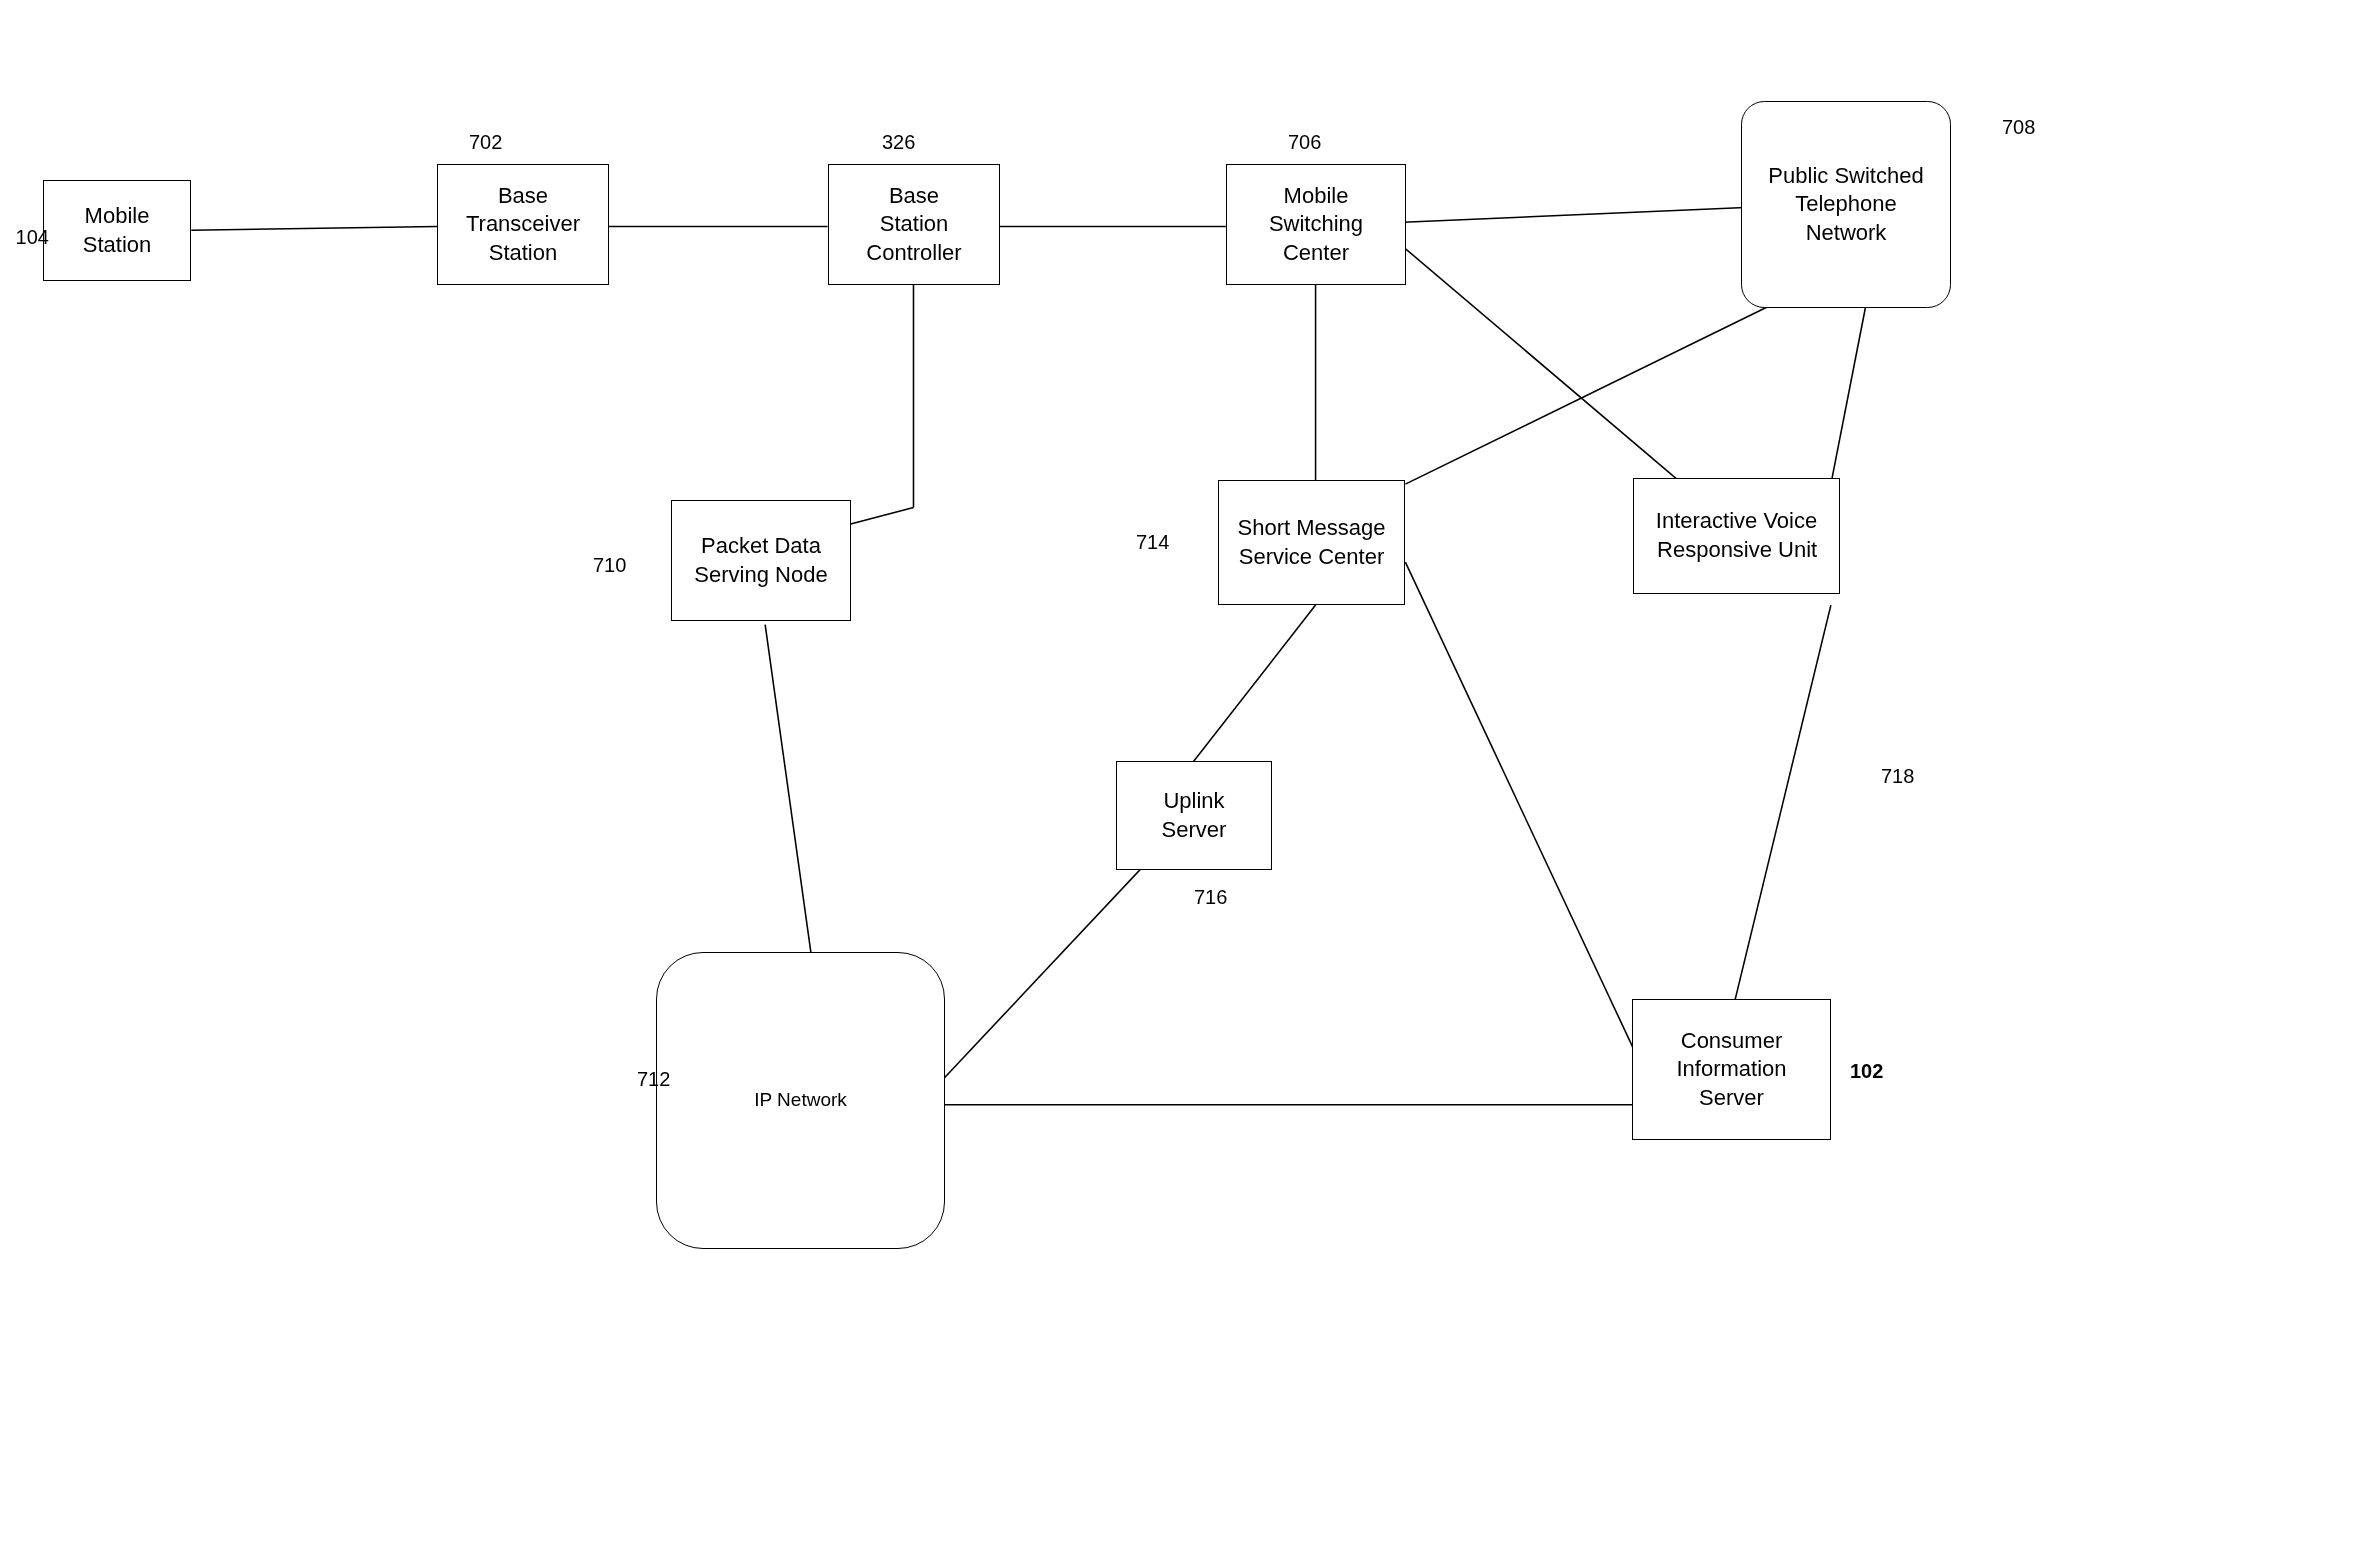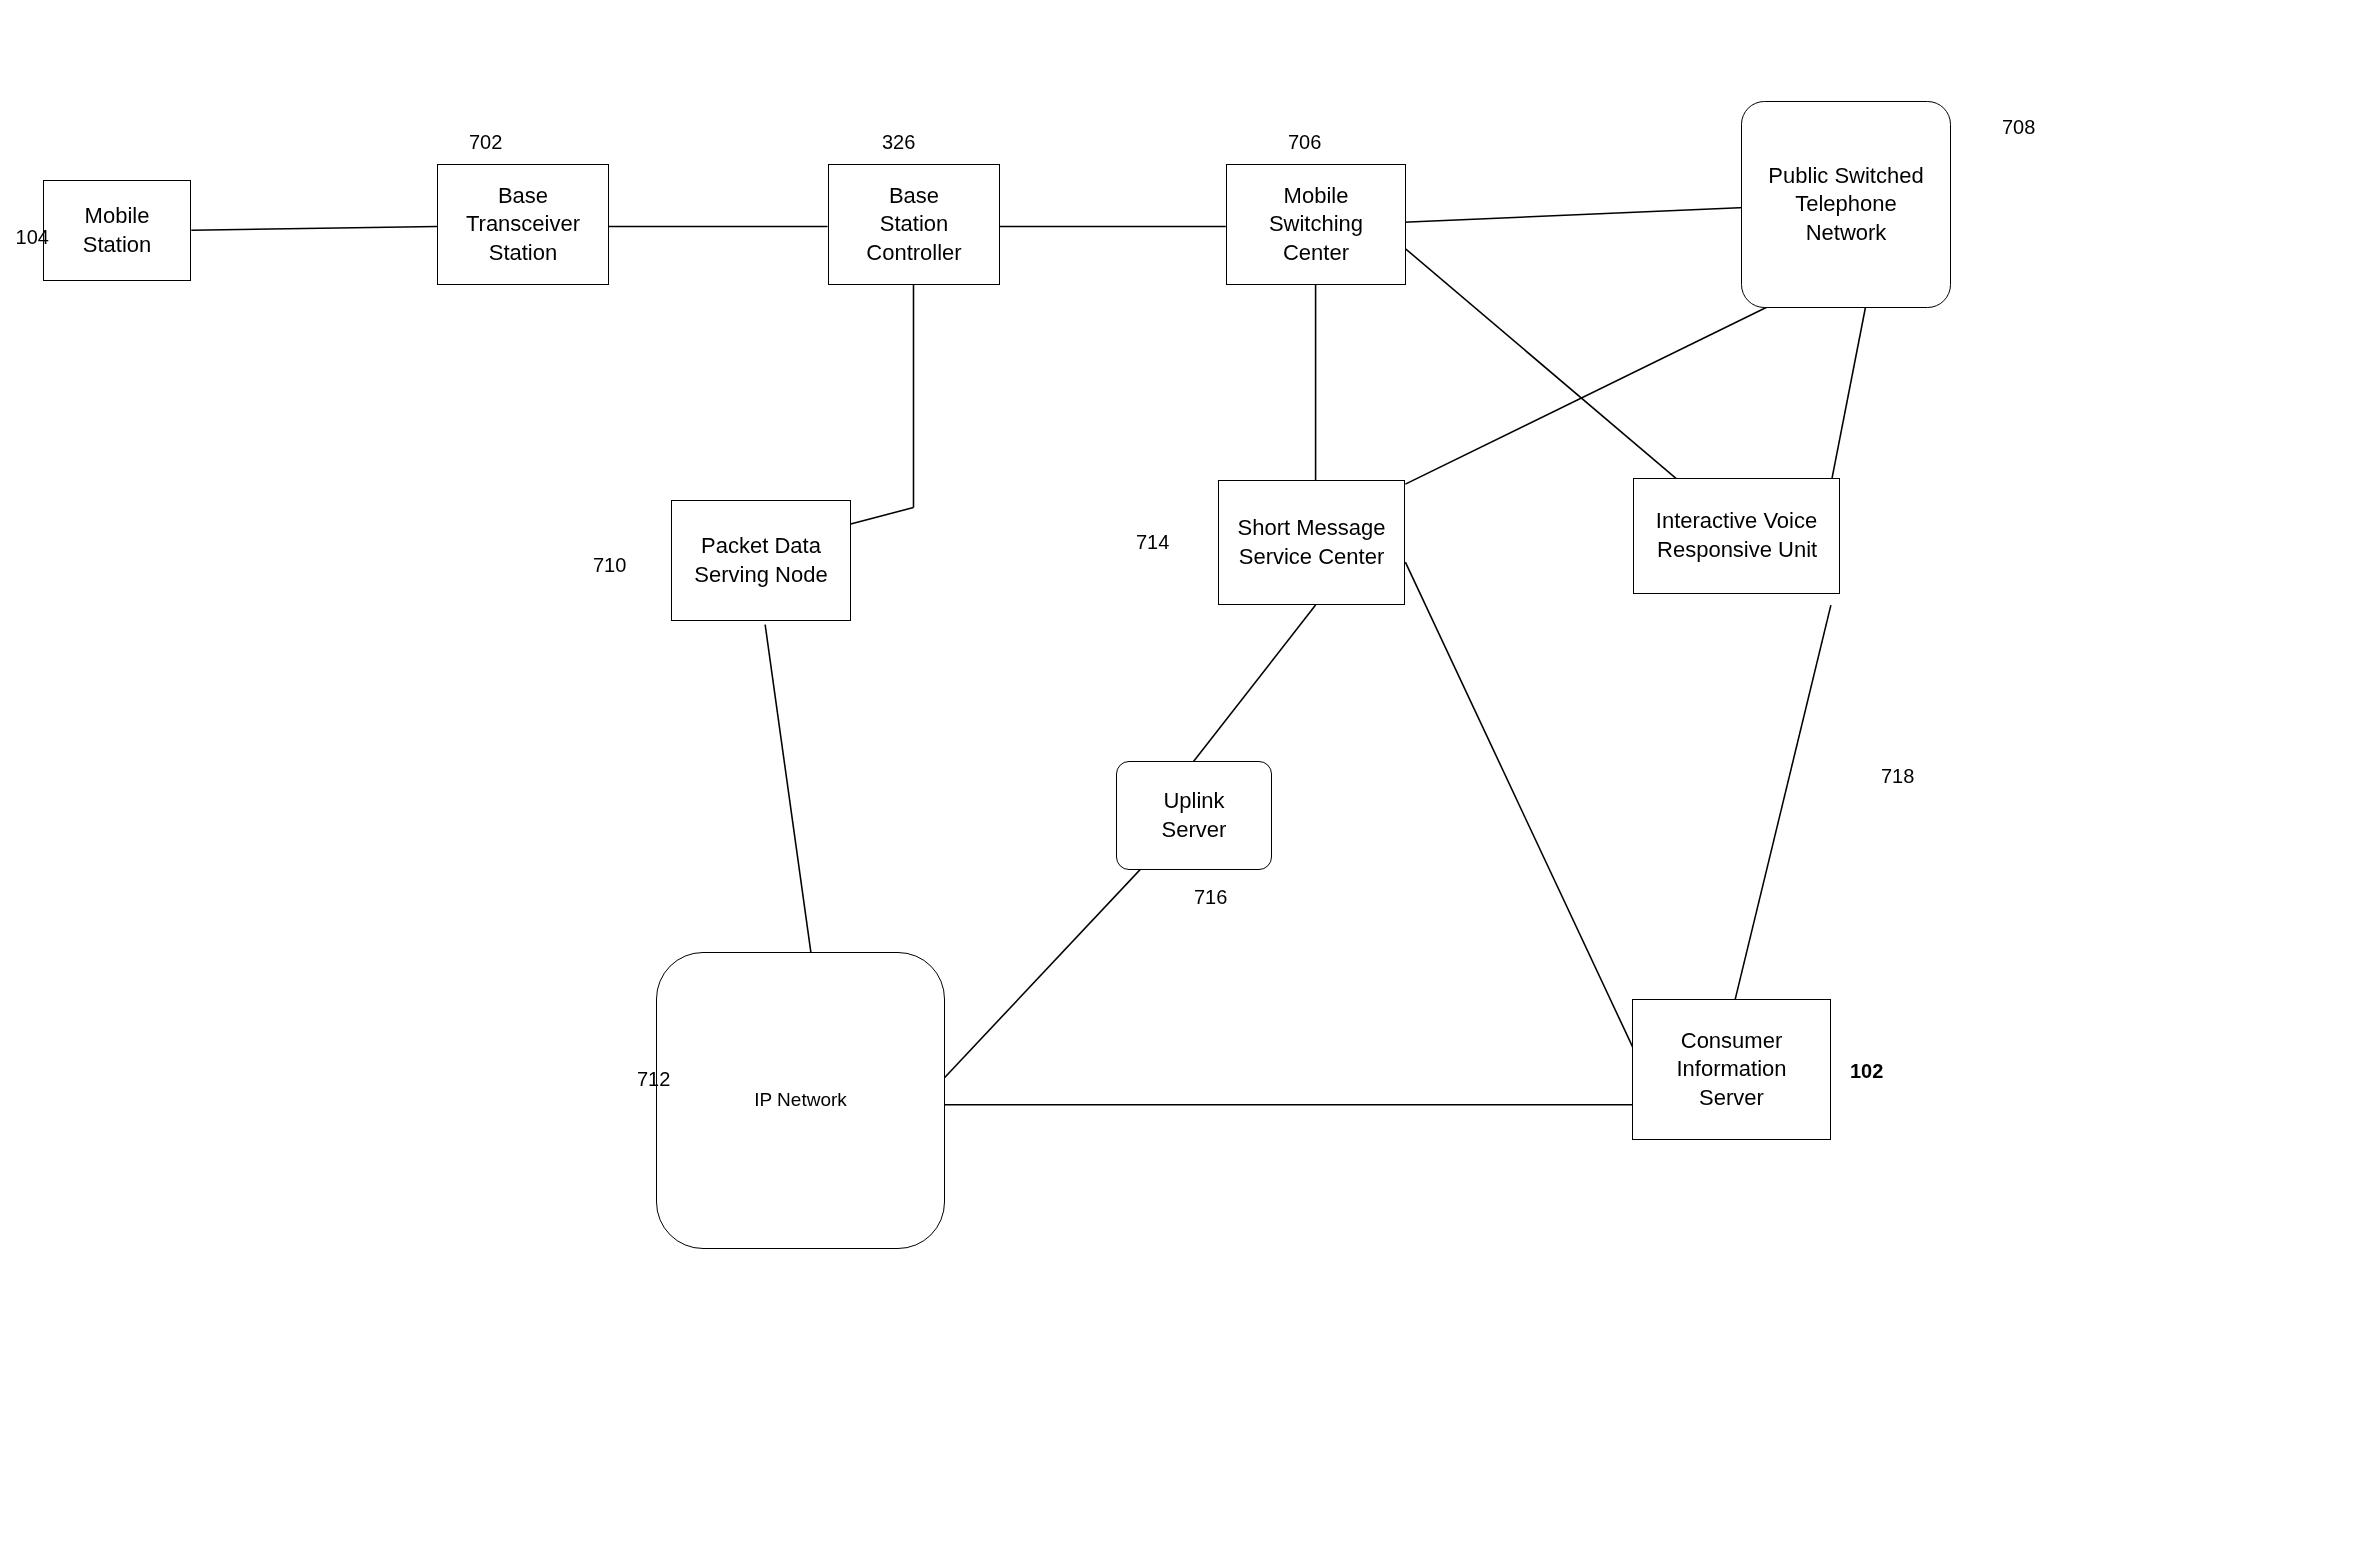--- a/index.html
+++ b/index.html
@@ -127,21 +127,21 @@
 
   <div class="node node-rect" style="left:1218px; top:480px; width:187px; height:125px;">
     <span>Short Message<br>Service Center</span>
   </div>
   <span class="label" style="left:1136px; top:531px;">714</span>
 
   <div class="node node-rect" style="left:1633px; top:478px; width:207px; height:116px;text-align:right;">
     <span>Interactive Voice<br>Responsive Unit</span>
   </div>
 
-  <div class="node node-rect" style="left:1116px; top:761px; width:156px; height:109px;border-radius:13px;">
+  <div class="node node-rect" style="left:1116px; top:761px; width:156px; height:109px;">
     <span>Uplink<br>Server</span>
   </div>
   <span class="label" style="left:1194px; top:886px;">716</span>
 
   <div class="node node-squircle" style="left:656px; top:952px; width:289px; height:297px;">
     <span style="font-size:19px;">IP Network</span>
   </div>
   <span class="label" style="left:617px; top:1068px;margin-left:20px;">712</span>
 
   <div class="node node-rect" style="left:1632px; top:999px; width:199px; height:141px;">

